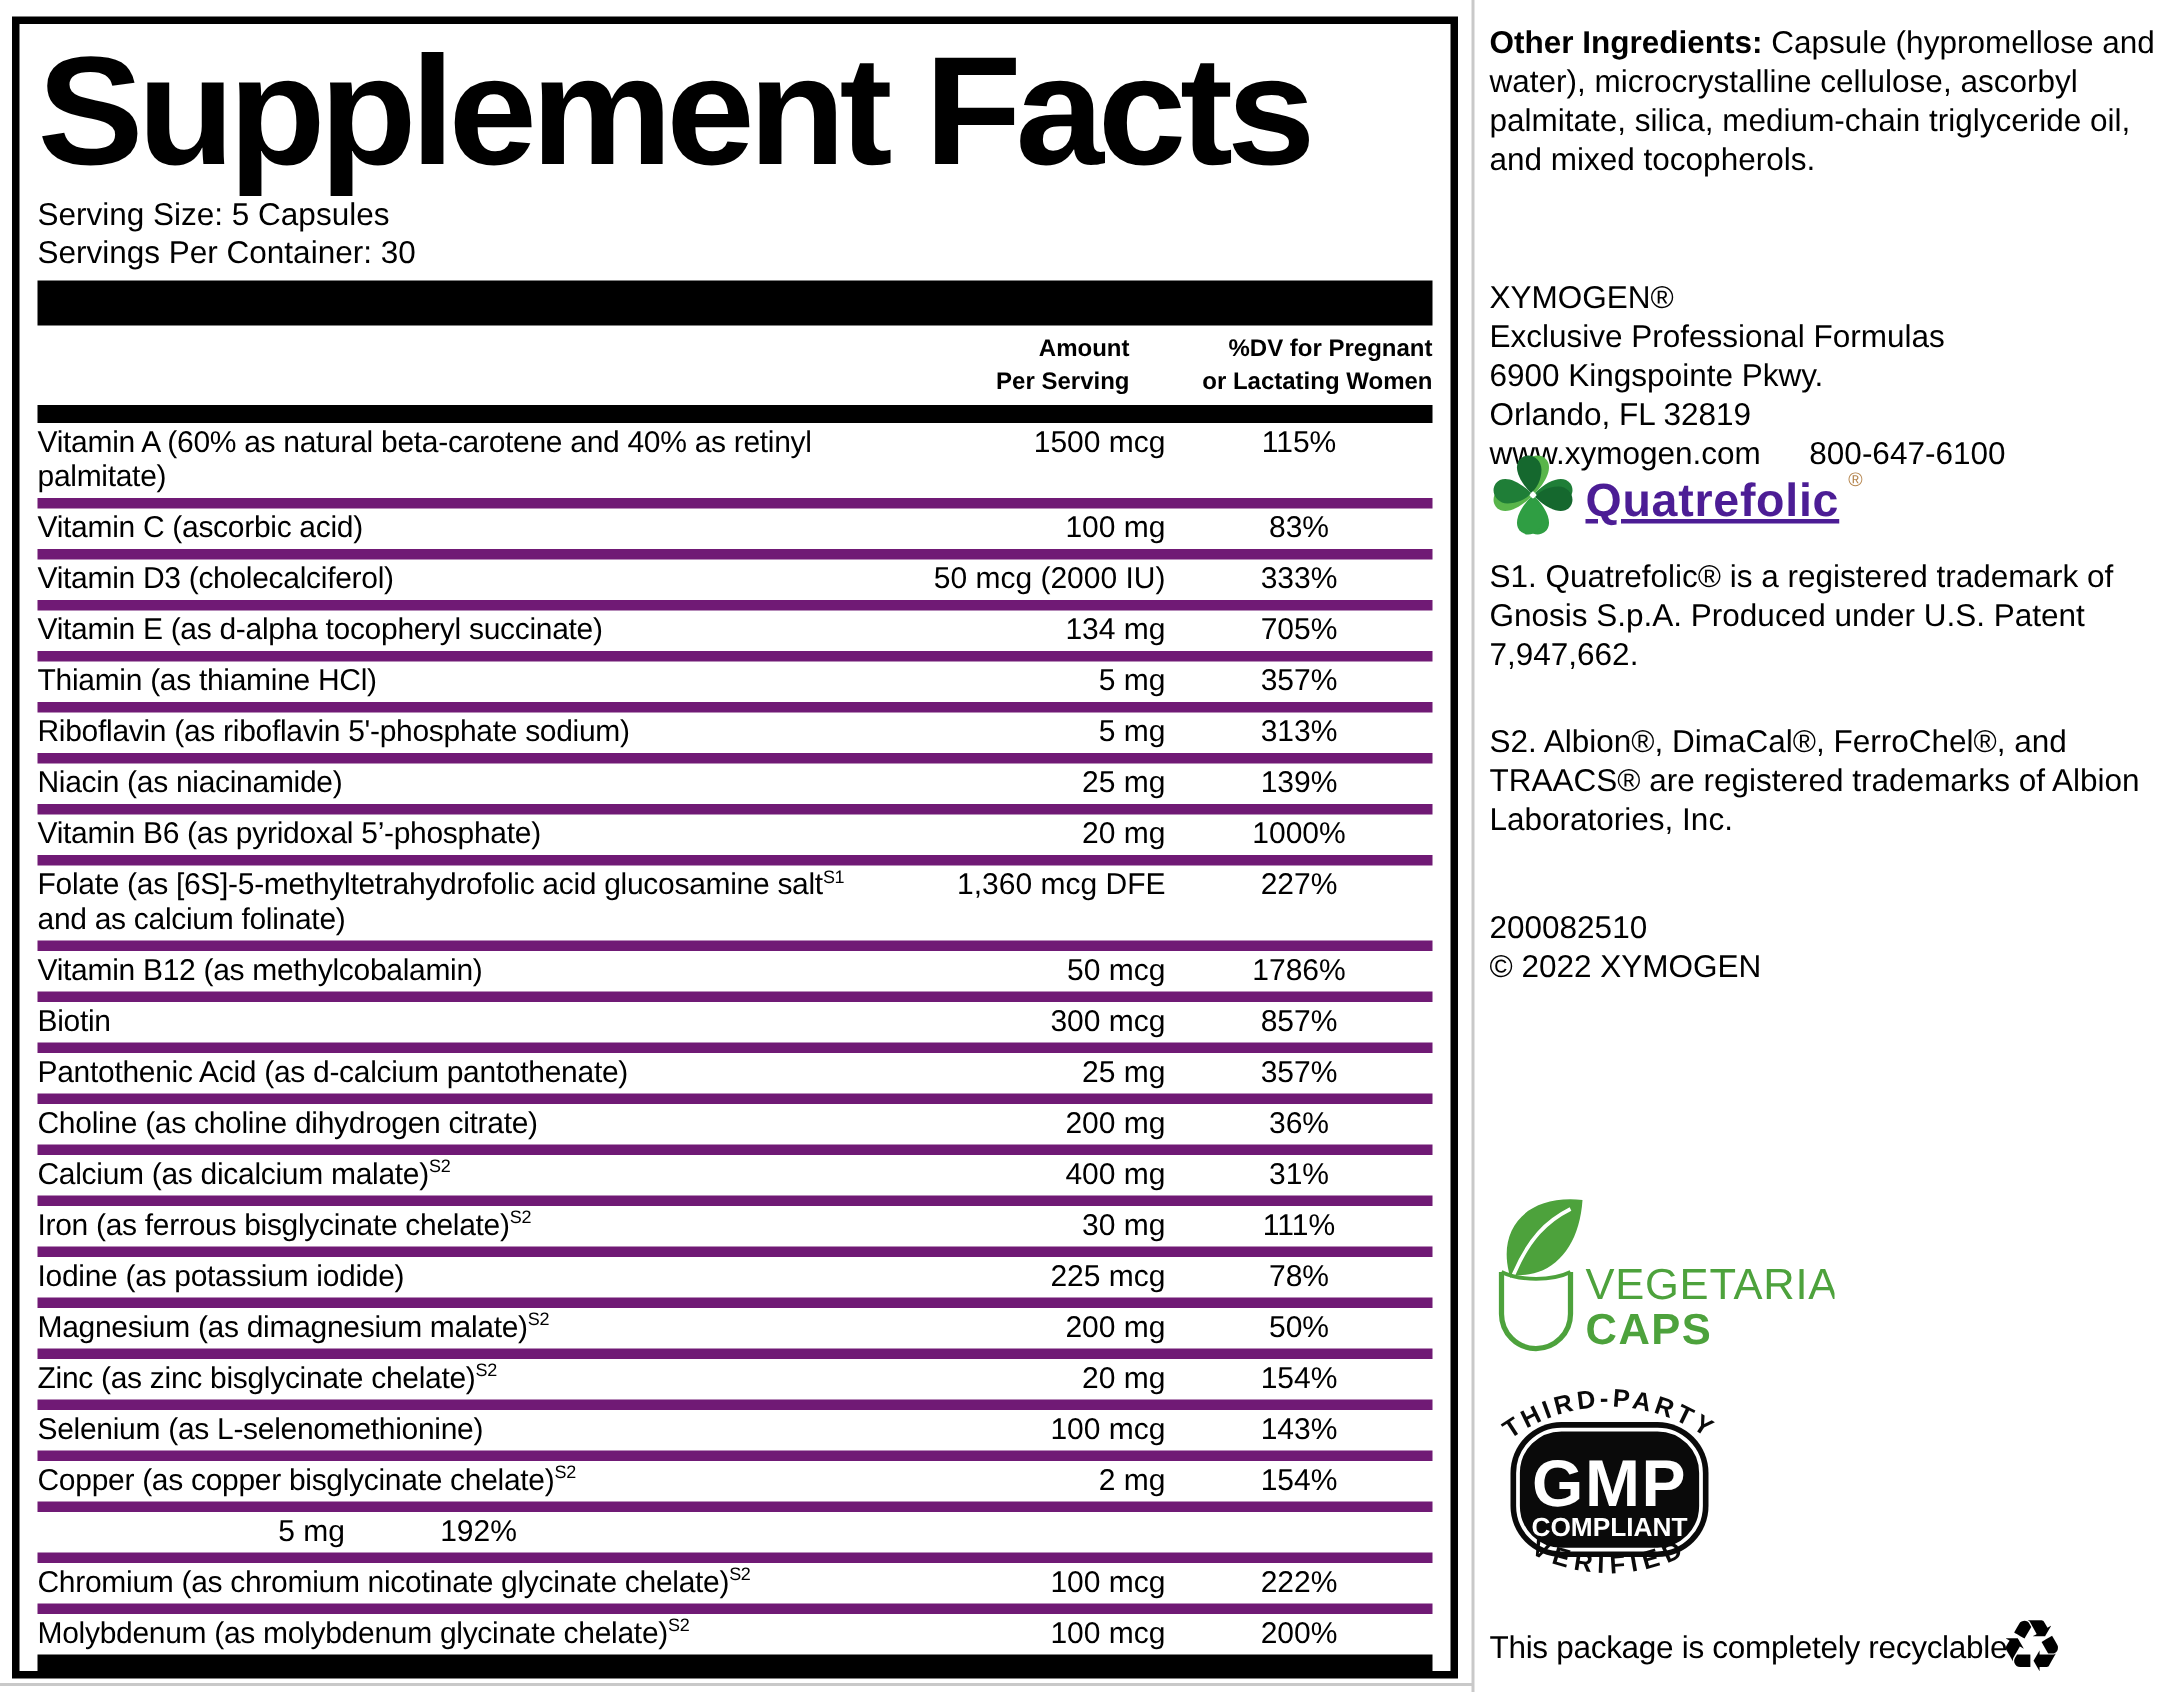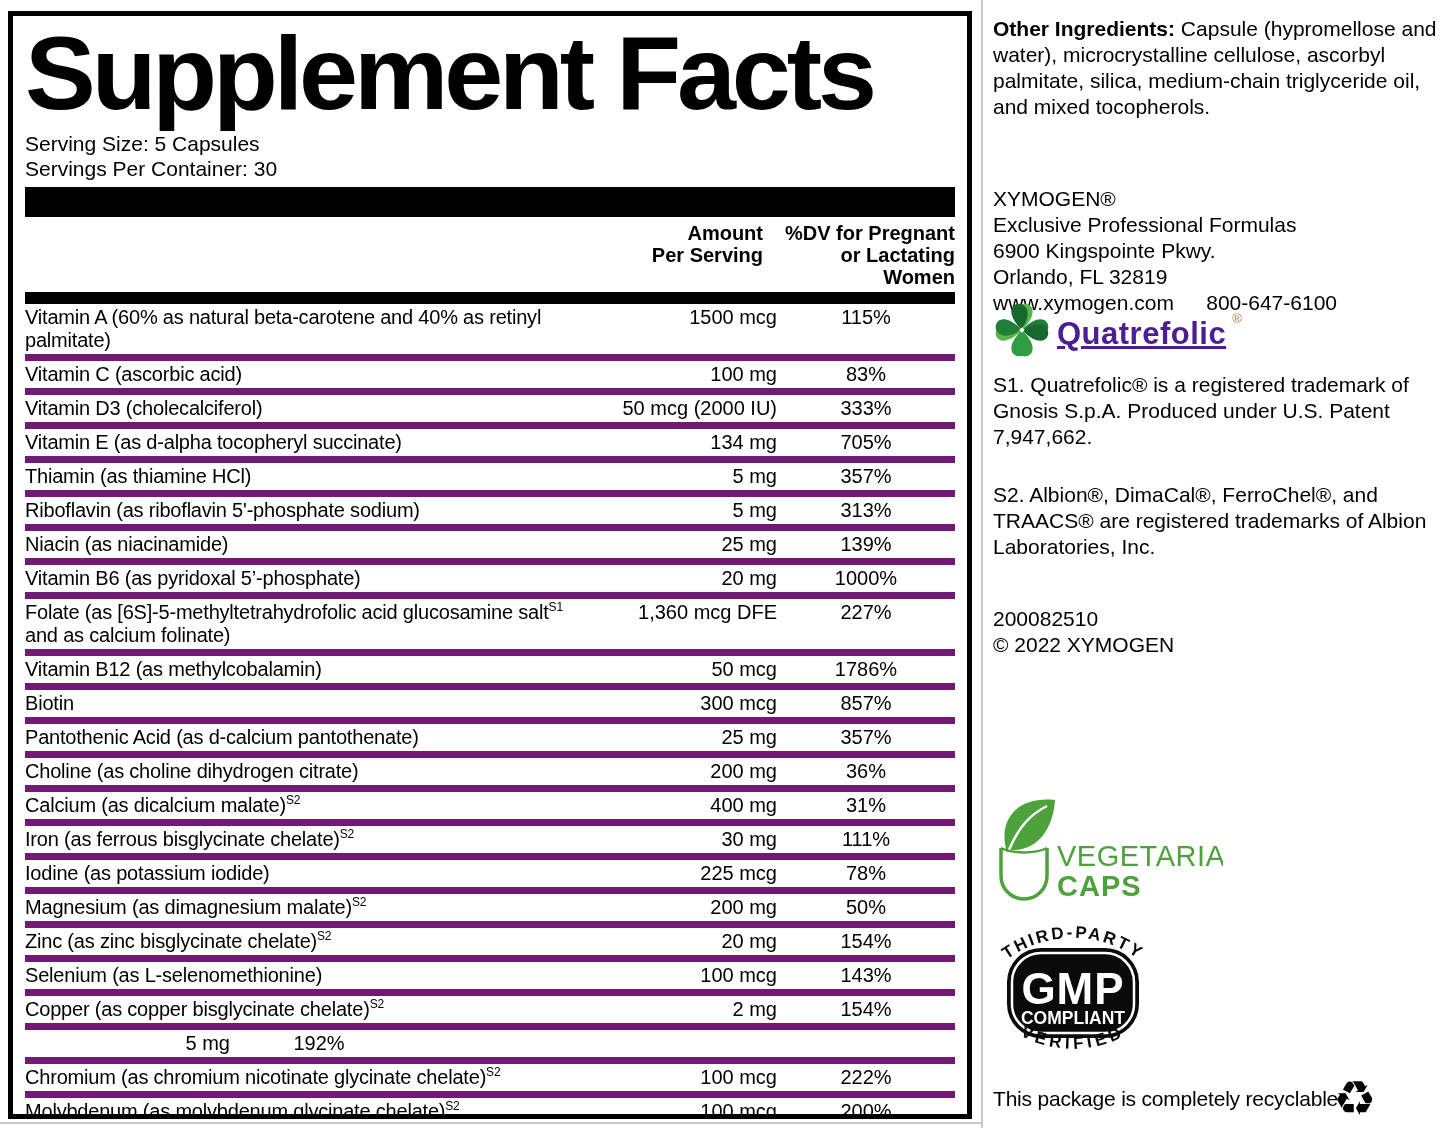--- a/index.html
+++ b/index.html
@@ -14,22 +14,22 @@
   
   .facts { position:absolute; left:8px; top:11px; width:964px; height:1108px;
            border:5px solid #000; background:#fff; padding:4px 12px 0 12px; overflow:hidden; }
   .facts-title { font-size:103px; font-weight:bold; letter-spacing:-4px; line-height:1.0;
                  white-space:nowrap; transform:scaleX(1.03); transform-origin:left center; margin:2px 0 6px 0; }
   .serving { font-size:21px; line-height:25px; }
   .bar { background:#000; height:30px; margin-top:6px; }
   .bar-thin { background:#000; height:12px; }
   .bar-mid { background:#000; height:28px; }
 
-  .cols-head { display:flex; justify-content:flex-end; text-align:right; gap:4px;
-               font-weight:bold; font-size:20px; line-height:22px; padding:5px 0 4px 0; }
+  .cols-head { display:flex; justify-content:flex-end; text-align:right; gap:14px;
+               font-weight:bold; font-size:16px; line-height:22px; padding:5px 0 4px 0; }
   .cols-head .h-amount { width:240px; }
   .cols-head .h-dv { width:188px; }
 
   .rows .row { display:flex; align-items:flex-start; padding:2px 0; font-size:20px; line-height:23px; }
   .rows .row + .row { border-top:7px solid #701a75; }
   .row-name { flex:1; padding-right:6px; letter-spacing:-0.2px; }
   .row-name sup { font-size:12px; line-height:0; }
   .row-amount { width:205px; text-align:right; white-space:nowrap; }
   .row-dv { width:178px; text-align:center; white-space:nowrap; }
   .row-extra { display:flex; align-items:flex-start; padding:2px 0; font-size:20px; line-height:23px; }

